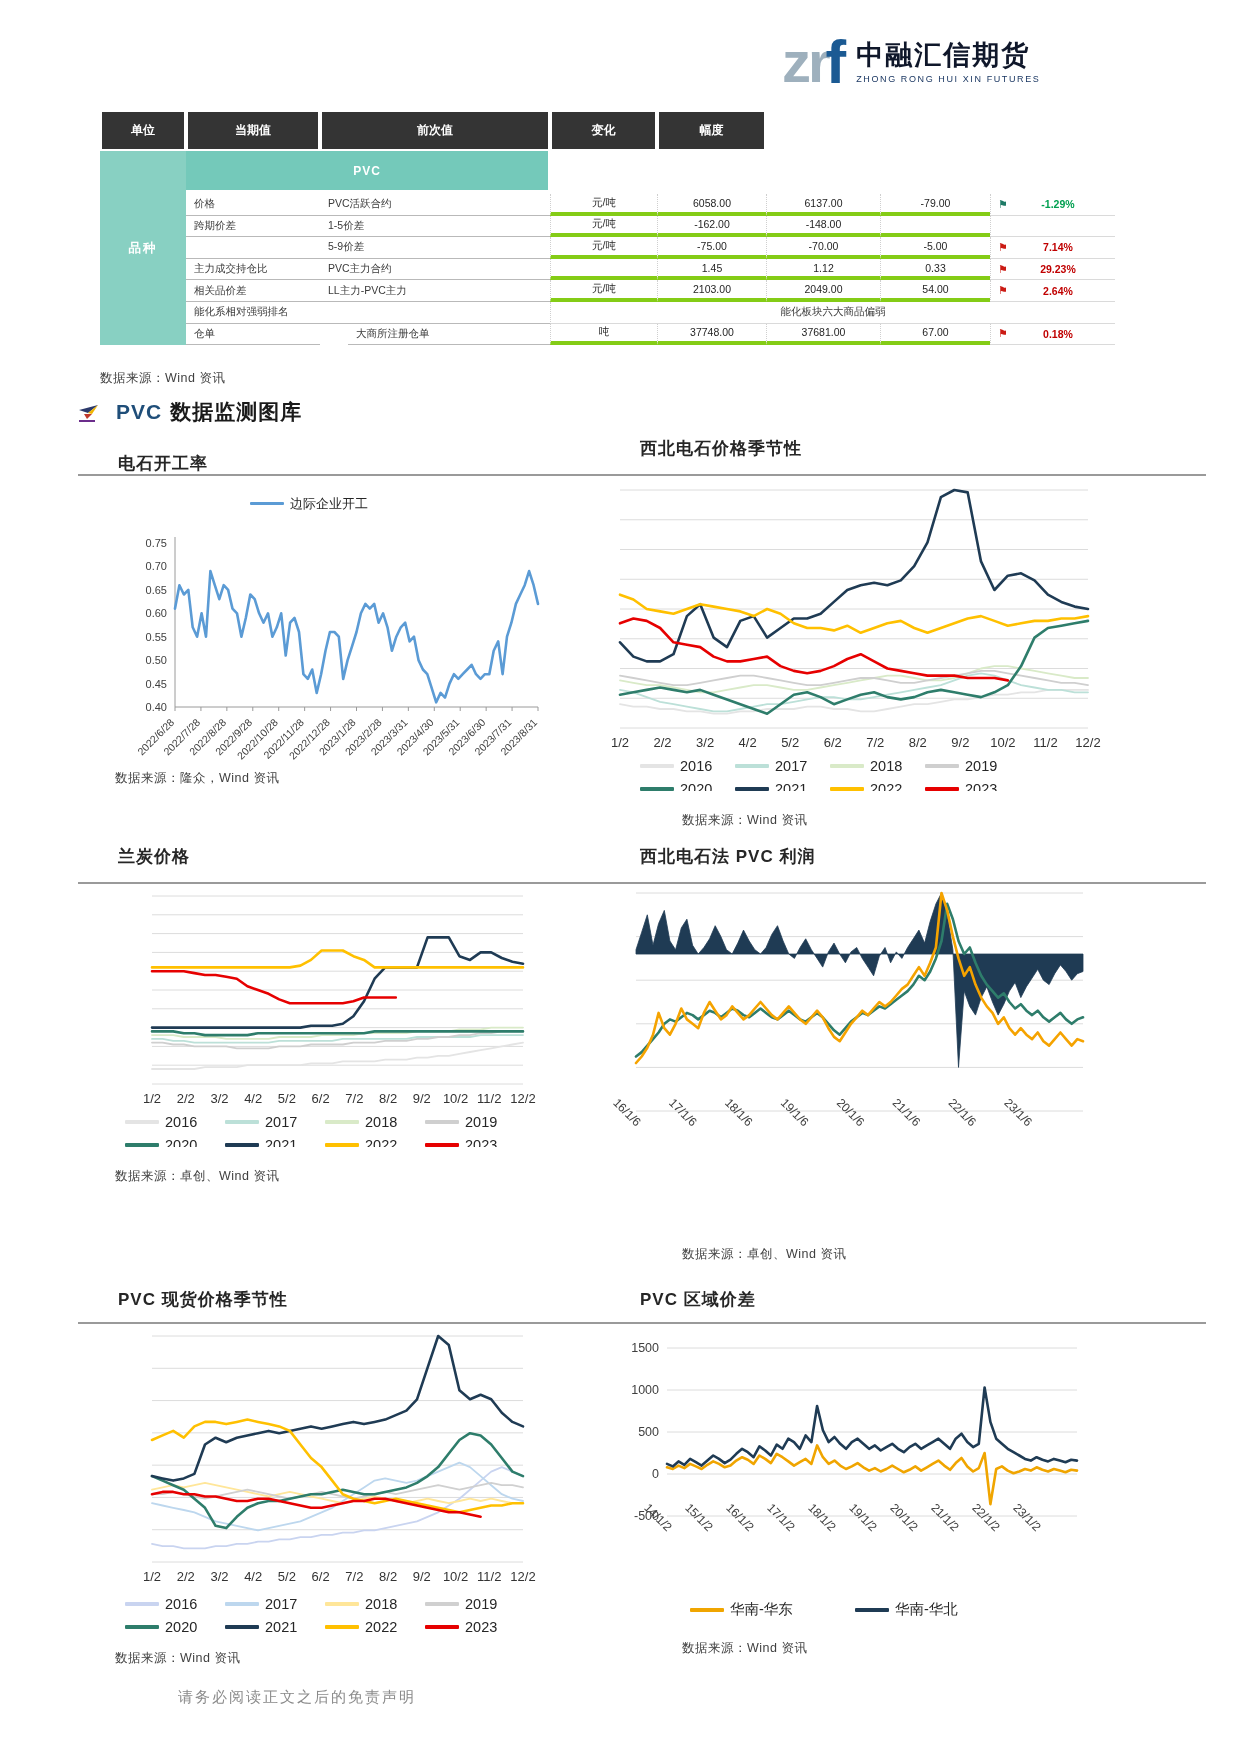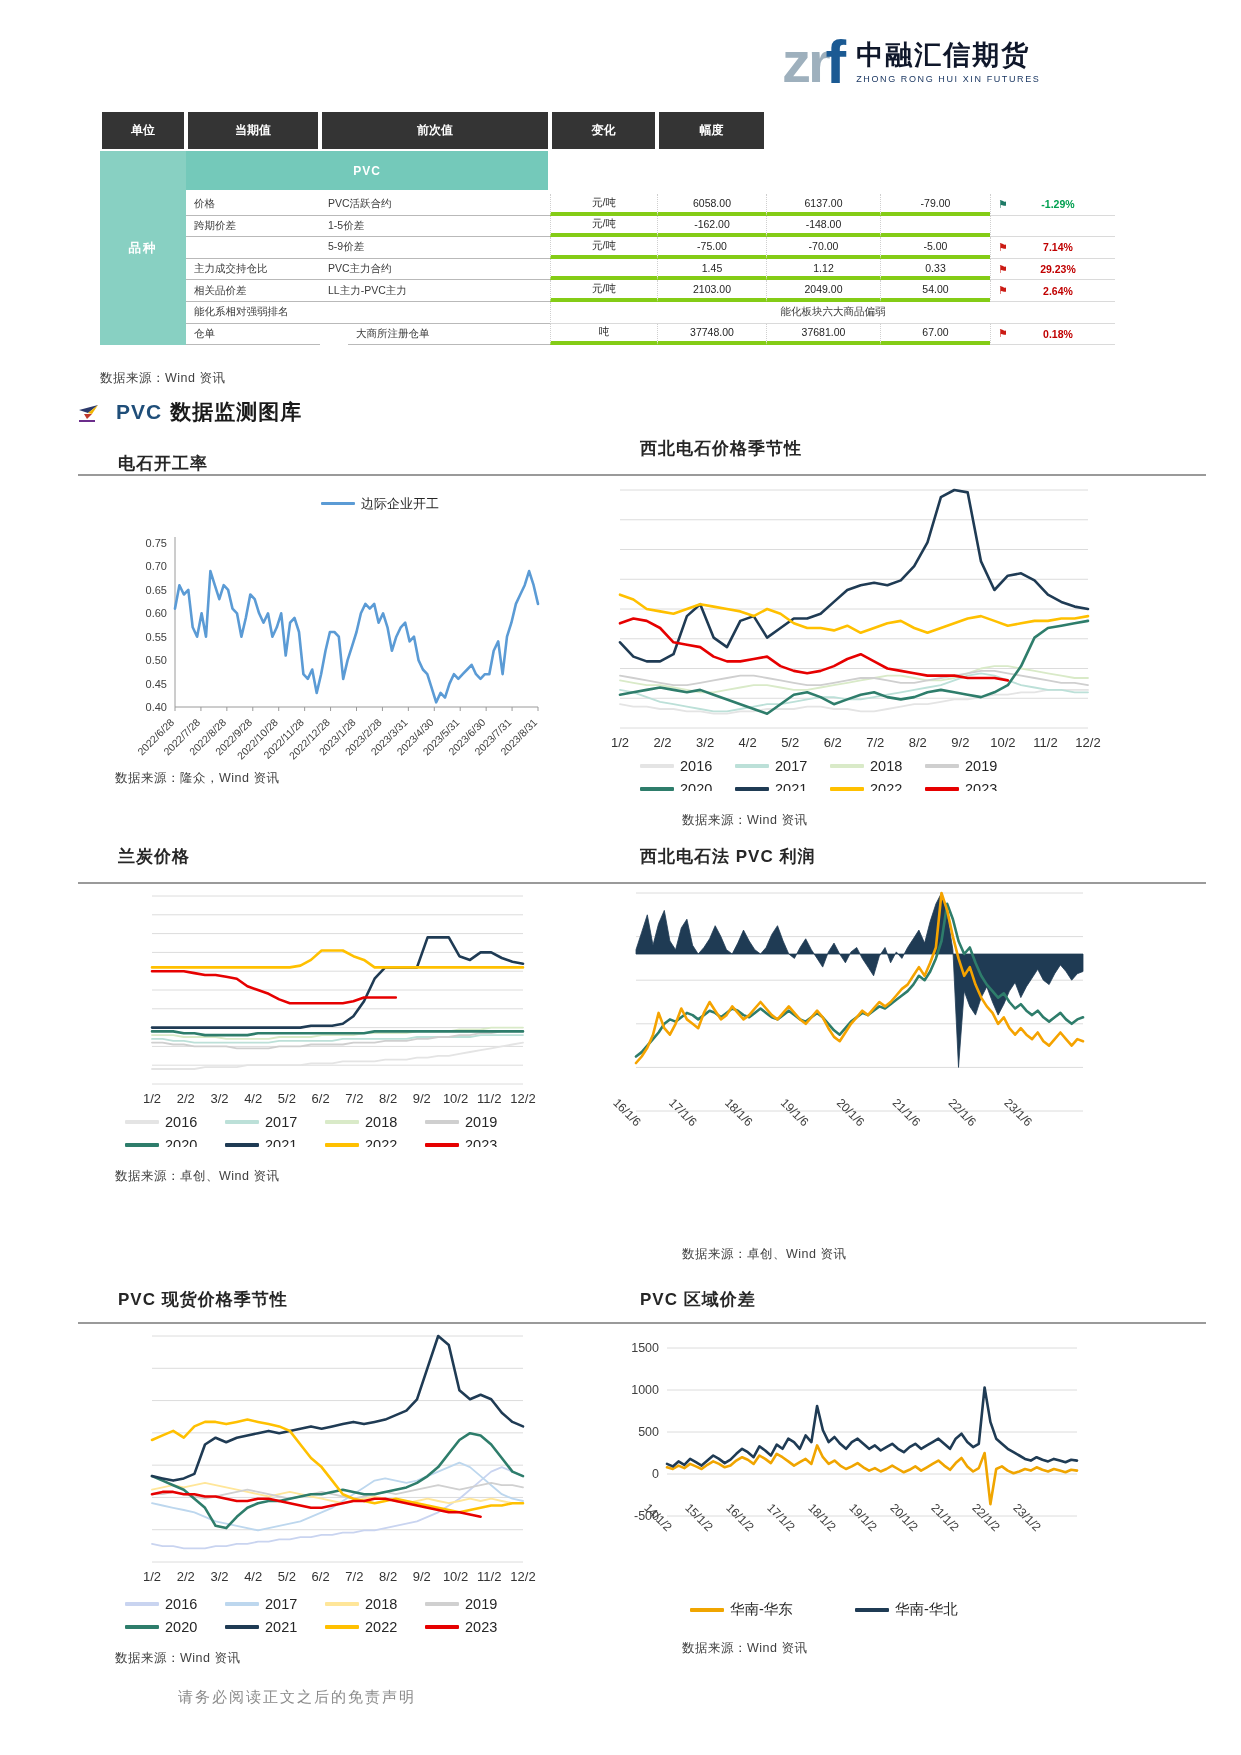--- a/index.html
+++ b/index.html
@@ -48,21 +48,21 @@
   #sec h1{margin:0;font-size:21px;letter-spacing:1px;color:#1a1a1a;font-weight:bold;}
   #sec h1 .pfx{color:#1f4e79;margin-right:8px;}
 
   .ctitle{font-size:17px;font-weight:bold;color:#262626;letter-spacing:1px;}
   .rule{height:2px;background:#9a9a9a;left:78px;width:1128px;}
 
   .legend{display:grid;overflow:hidden;}
   .lg-item{display:flex;align-items:center;height:23px;}
   .lg-sw{width:34px;height:4px;border-radius:1px;margin-right:6px;flex:0 0 auto;}
   .lg-lb{font-size:14.5px;color:#262626;}
-  #lg-c1{display:flex;justify-content:center;}
+  #lg-c1{display:flex;justify-content:flex-start;}
   svg text{font-family:"Liberation Sans","DejaVu Sans",sans-serif;}
   #footer{left:178px;top:1688px;font-size:15px;color:#8a8a8a;letter-spacing:2px;}
 </style>
 </head>
 <body>
 
 <div id="page">
 
   <div class="abs" id="logo">
     <span class="logo-zr">zr</span>

